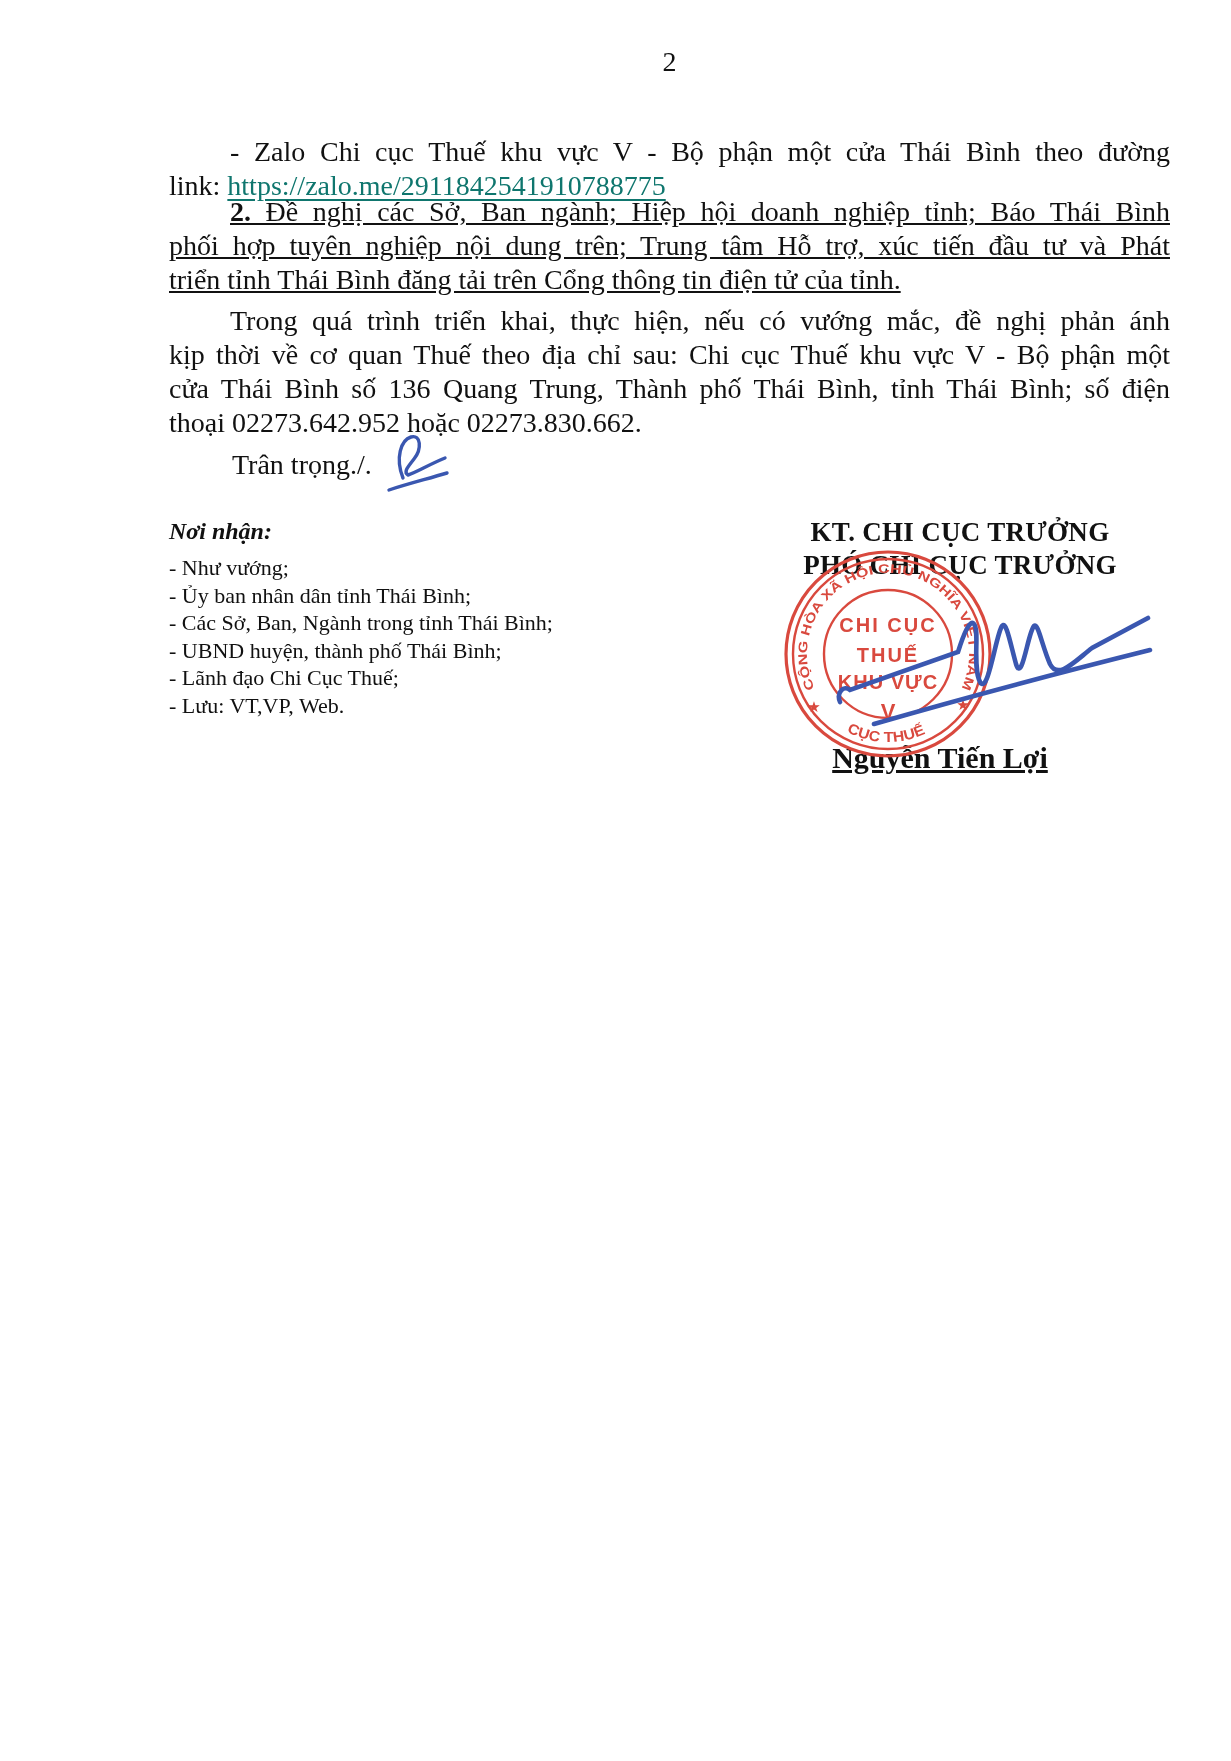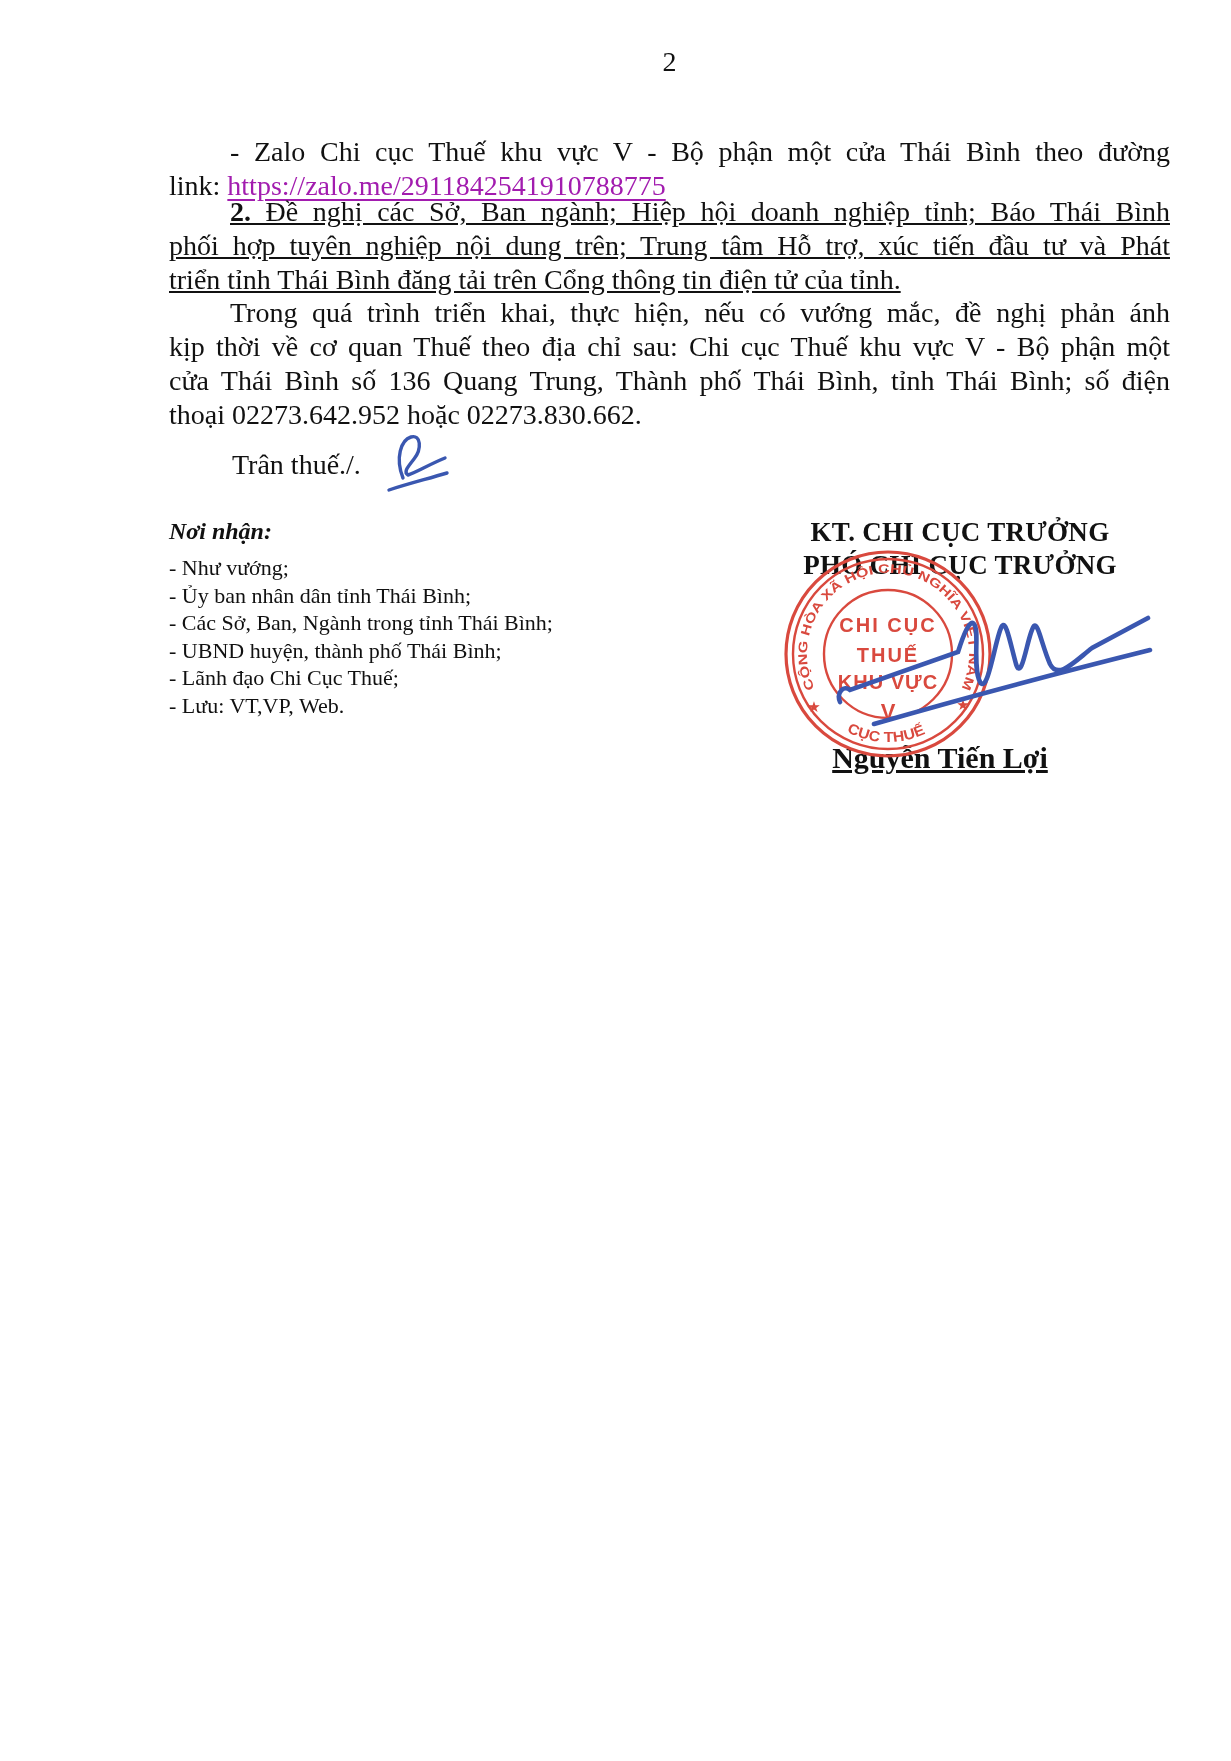--- a/index.html
+++ b/index.html
@@ -14,23 +14,23 @@
   .pagenum{
     position:absolute;left:169px;top:46px;width:1001px;
     text-align:center;font-size:28px;
   }
   .bodyblock{position:absolute;left:169px;width:1001px;font-size:28px;line-height:34px;}
   .jline{text-align:justify;text-align-last:justify;}
   .lline{text-align:left;}
   .indent{padding-left:61px;}
   .p1{top:119px;margin-top:16px;}
   .p2{top:195px;text-decoration:underline;}
-  .p3{top:296px;}
+  .p3{top:304px;}
   .closing{position:absolute;left:232px;top:449px;font-size:28px;}
-  a.doclink{color:#a21caf;text-decoration:underline;text-decoration-thickness:2px;text-underline-offset:4px;cursor:pointer;}
+  a.doclink{color:#0f766e;text-decoration:underline;text-decoration-thickness:2px;text-underline-offset:4px;cursor:pointer;}
   .bold{font-weight:bold;}
   .recips-label{
     position:absolute;left:169px;top:518px;
     font-size:24px;font-weight:bold;font-style:italic;
   }
   .recips{position:absolute;left:169px;top:554px;font-size:22px;line-height:27.5px;}
   .sig-title{position:absolute;left:740px;width:440px;text-align:center;font-weight:bold;font-size:27px;letter-spacing:.3px;z-index:1;}
   .sig-title.t1{top:517px;}
   .sig-title.t2{top:550px;}
   .signer-name{position:absolute;left:740px;width:400px;top:741px;text-align:center;font-weight:bold;font-size:30px;z-index:1;text-decoration:underline;}
@@ -57,21 +57,21 @@
     <div class="lline">triển tỉnh Thái Bình đăng tải trên Cổng thông tin điện tử của tỉnh.</div>
   </div>
 
   <div class="bodyblock p3">
     <div class="jline indent">Trong quá trình triển khai, thực hiện, nếu có vướng mắc, đề nghị phản ánh</div>
     <div class="jline">kịp thời về cơ quan Thuế theo địa chỉ sau: Chi cục Thuế khu vực V - Bộ phận một</div>
     <div class="jline">cửa Thái Bình số 136 Quang Trung, Thành phố Thái Bình, tỉnh Thái Bình; số điện</div>
     <div class="lline">thoại 02273.642.952 hoặc 02273.830.662.</div>
   </div>
 
-  <div class="closing">Trân thuế./.</div>
+  <div class="closing">Trân trọng./.</div>
 
   <svg class="paraph-svg" width="95" height="75" viewBox="0 0 95 75">
     <g fill="none" stroke="#3a57b0" stroke-width="3.4" stroke-linecap="round">
       <path d="M 28 50 C 20 30, 26 12, 36 9 C 46 6, 47 21, 39 31 C 33 39, 28 44, 33 47 C 40 45, 55 36, 70 30"></path>
       <path d="M 14 62 C 32 56, 52 51, 72 45"></path>
     </g>
   </svg>
 
   <div class="recips-label">Nơi nhận:</div>
   <div class="recips">

